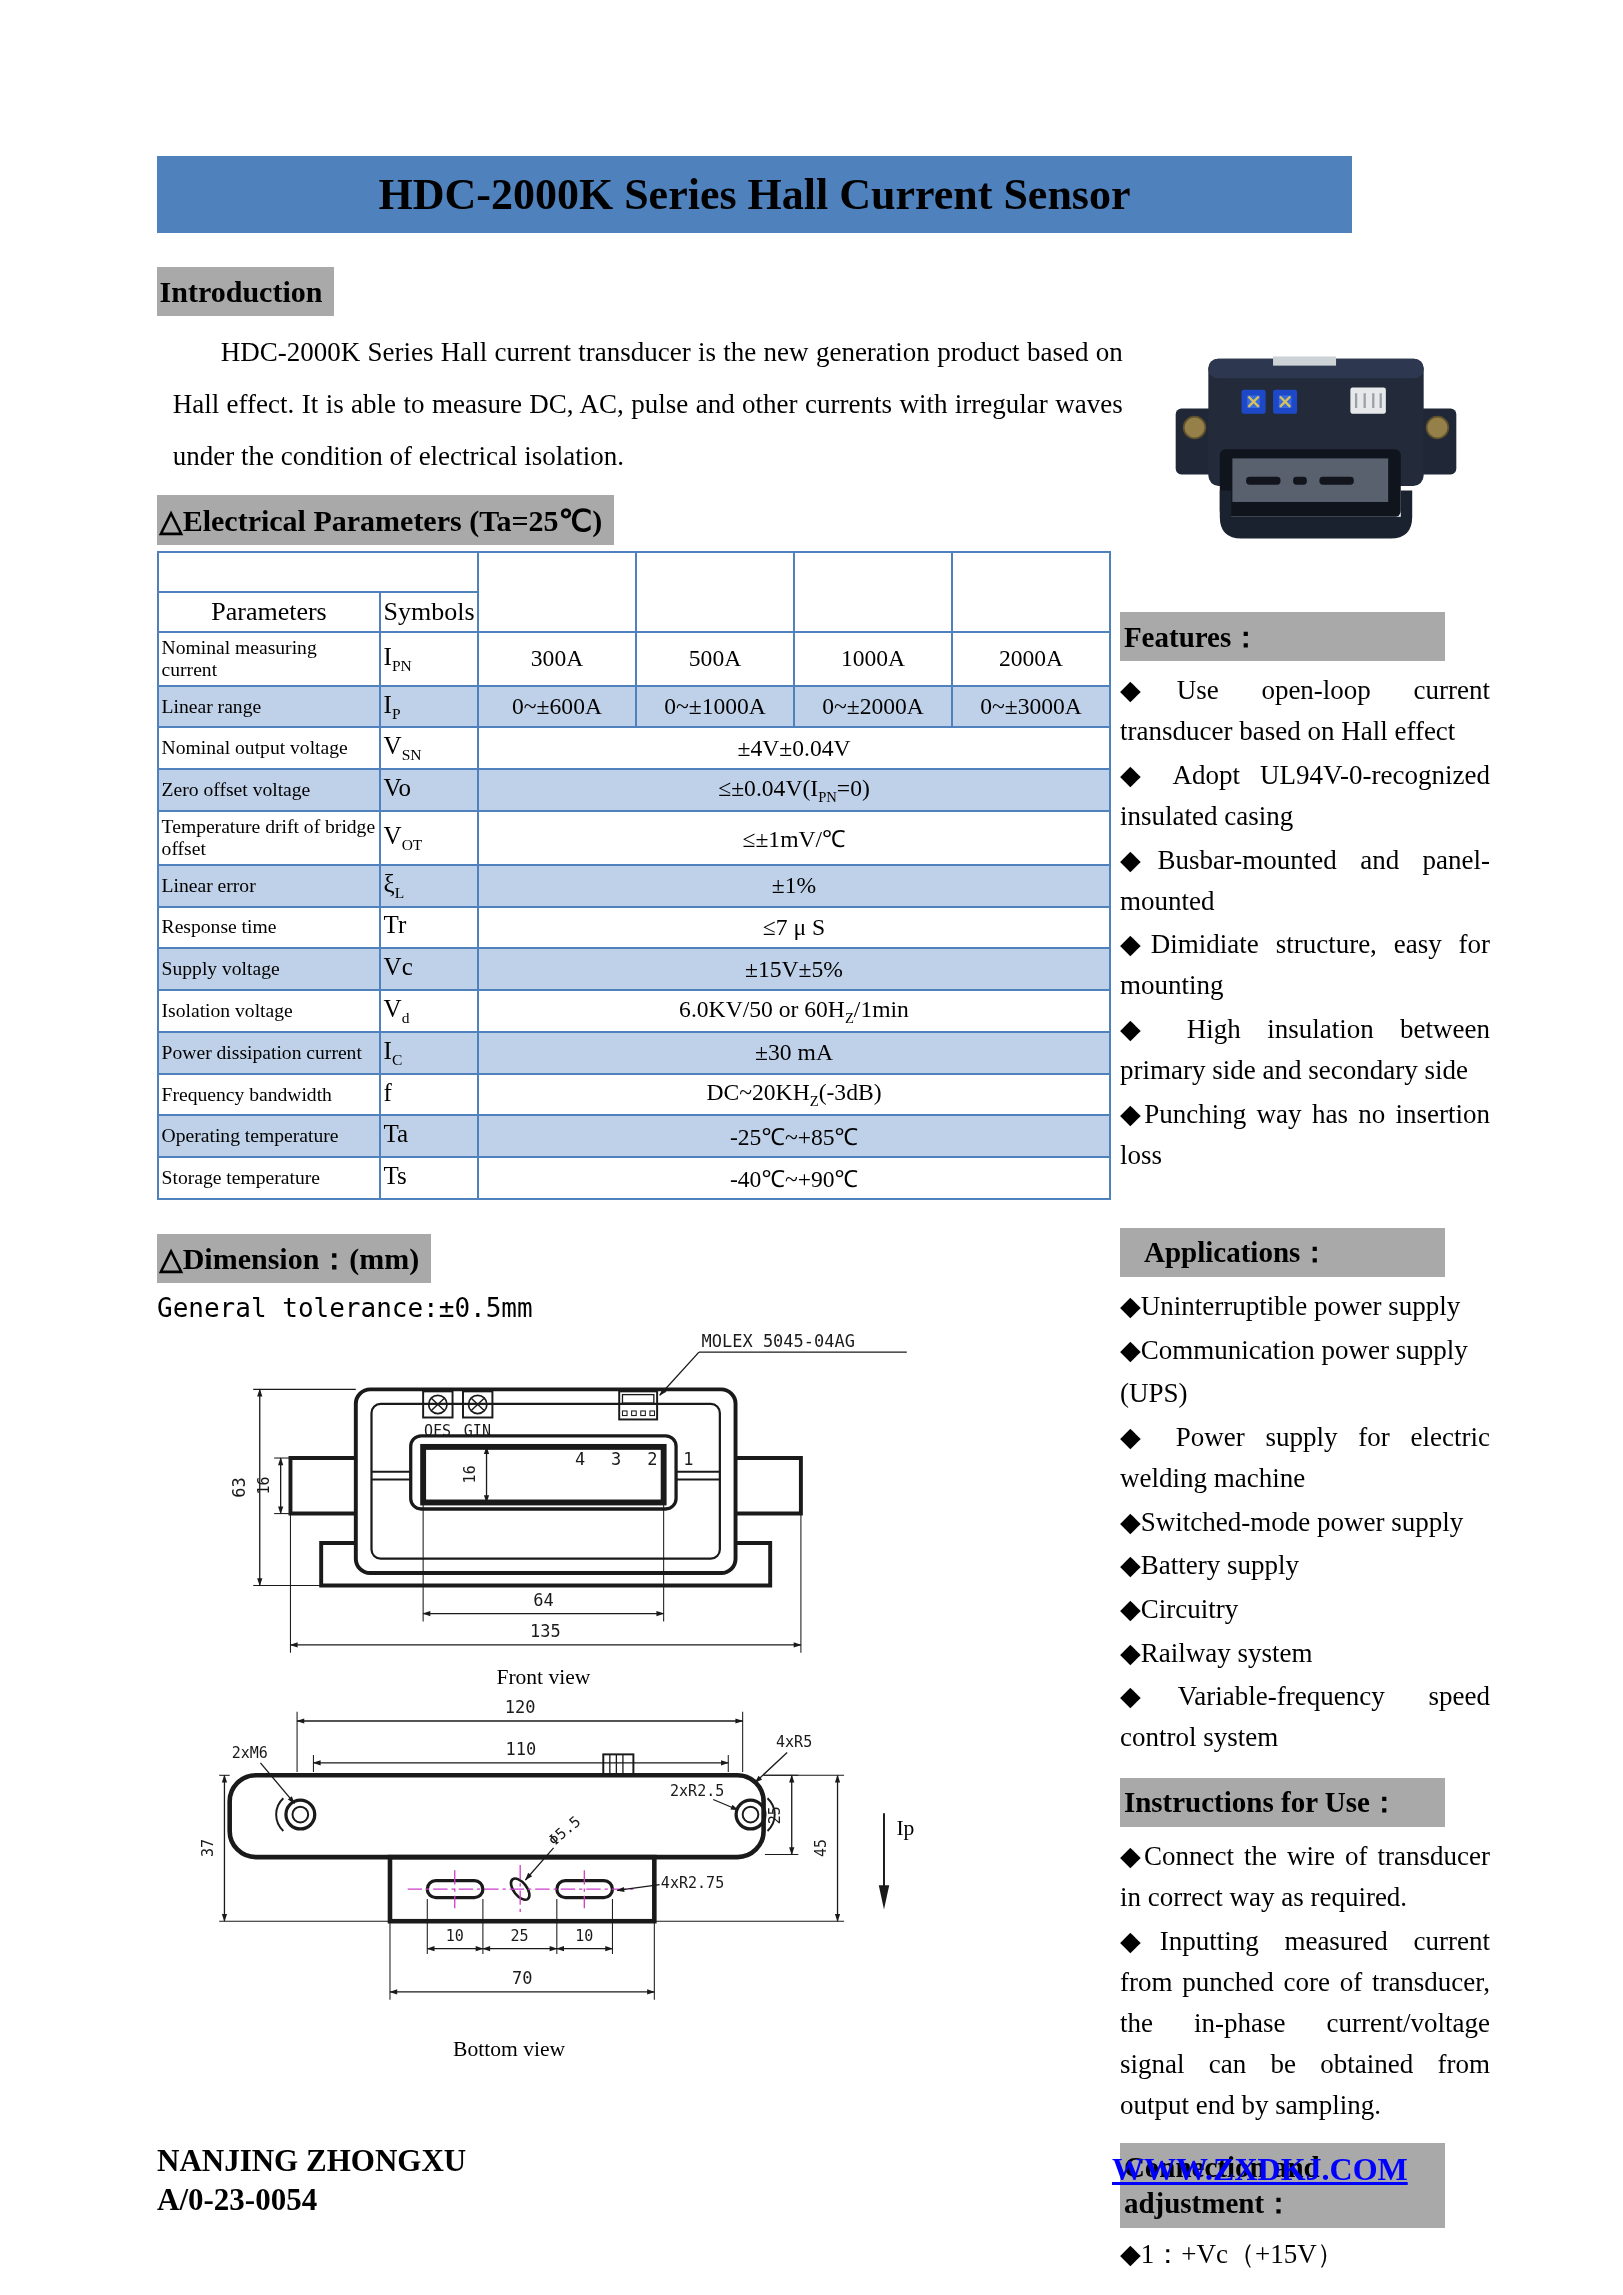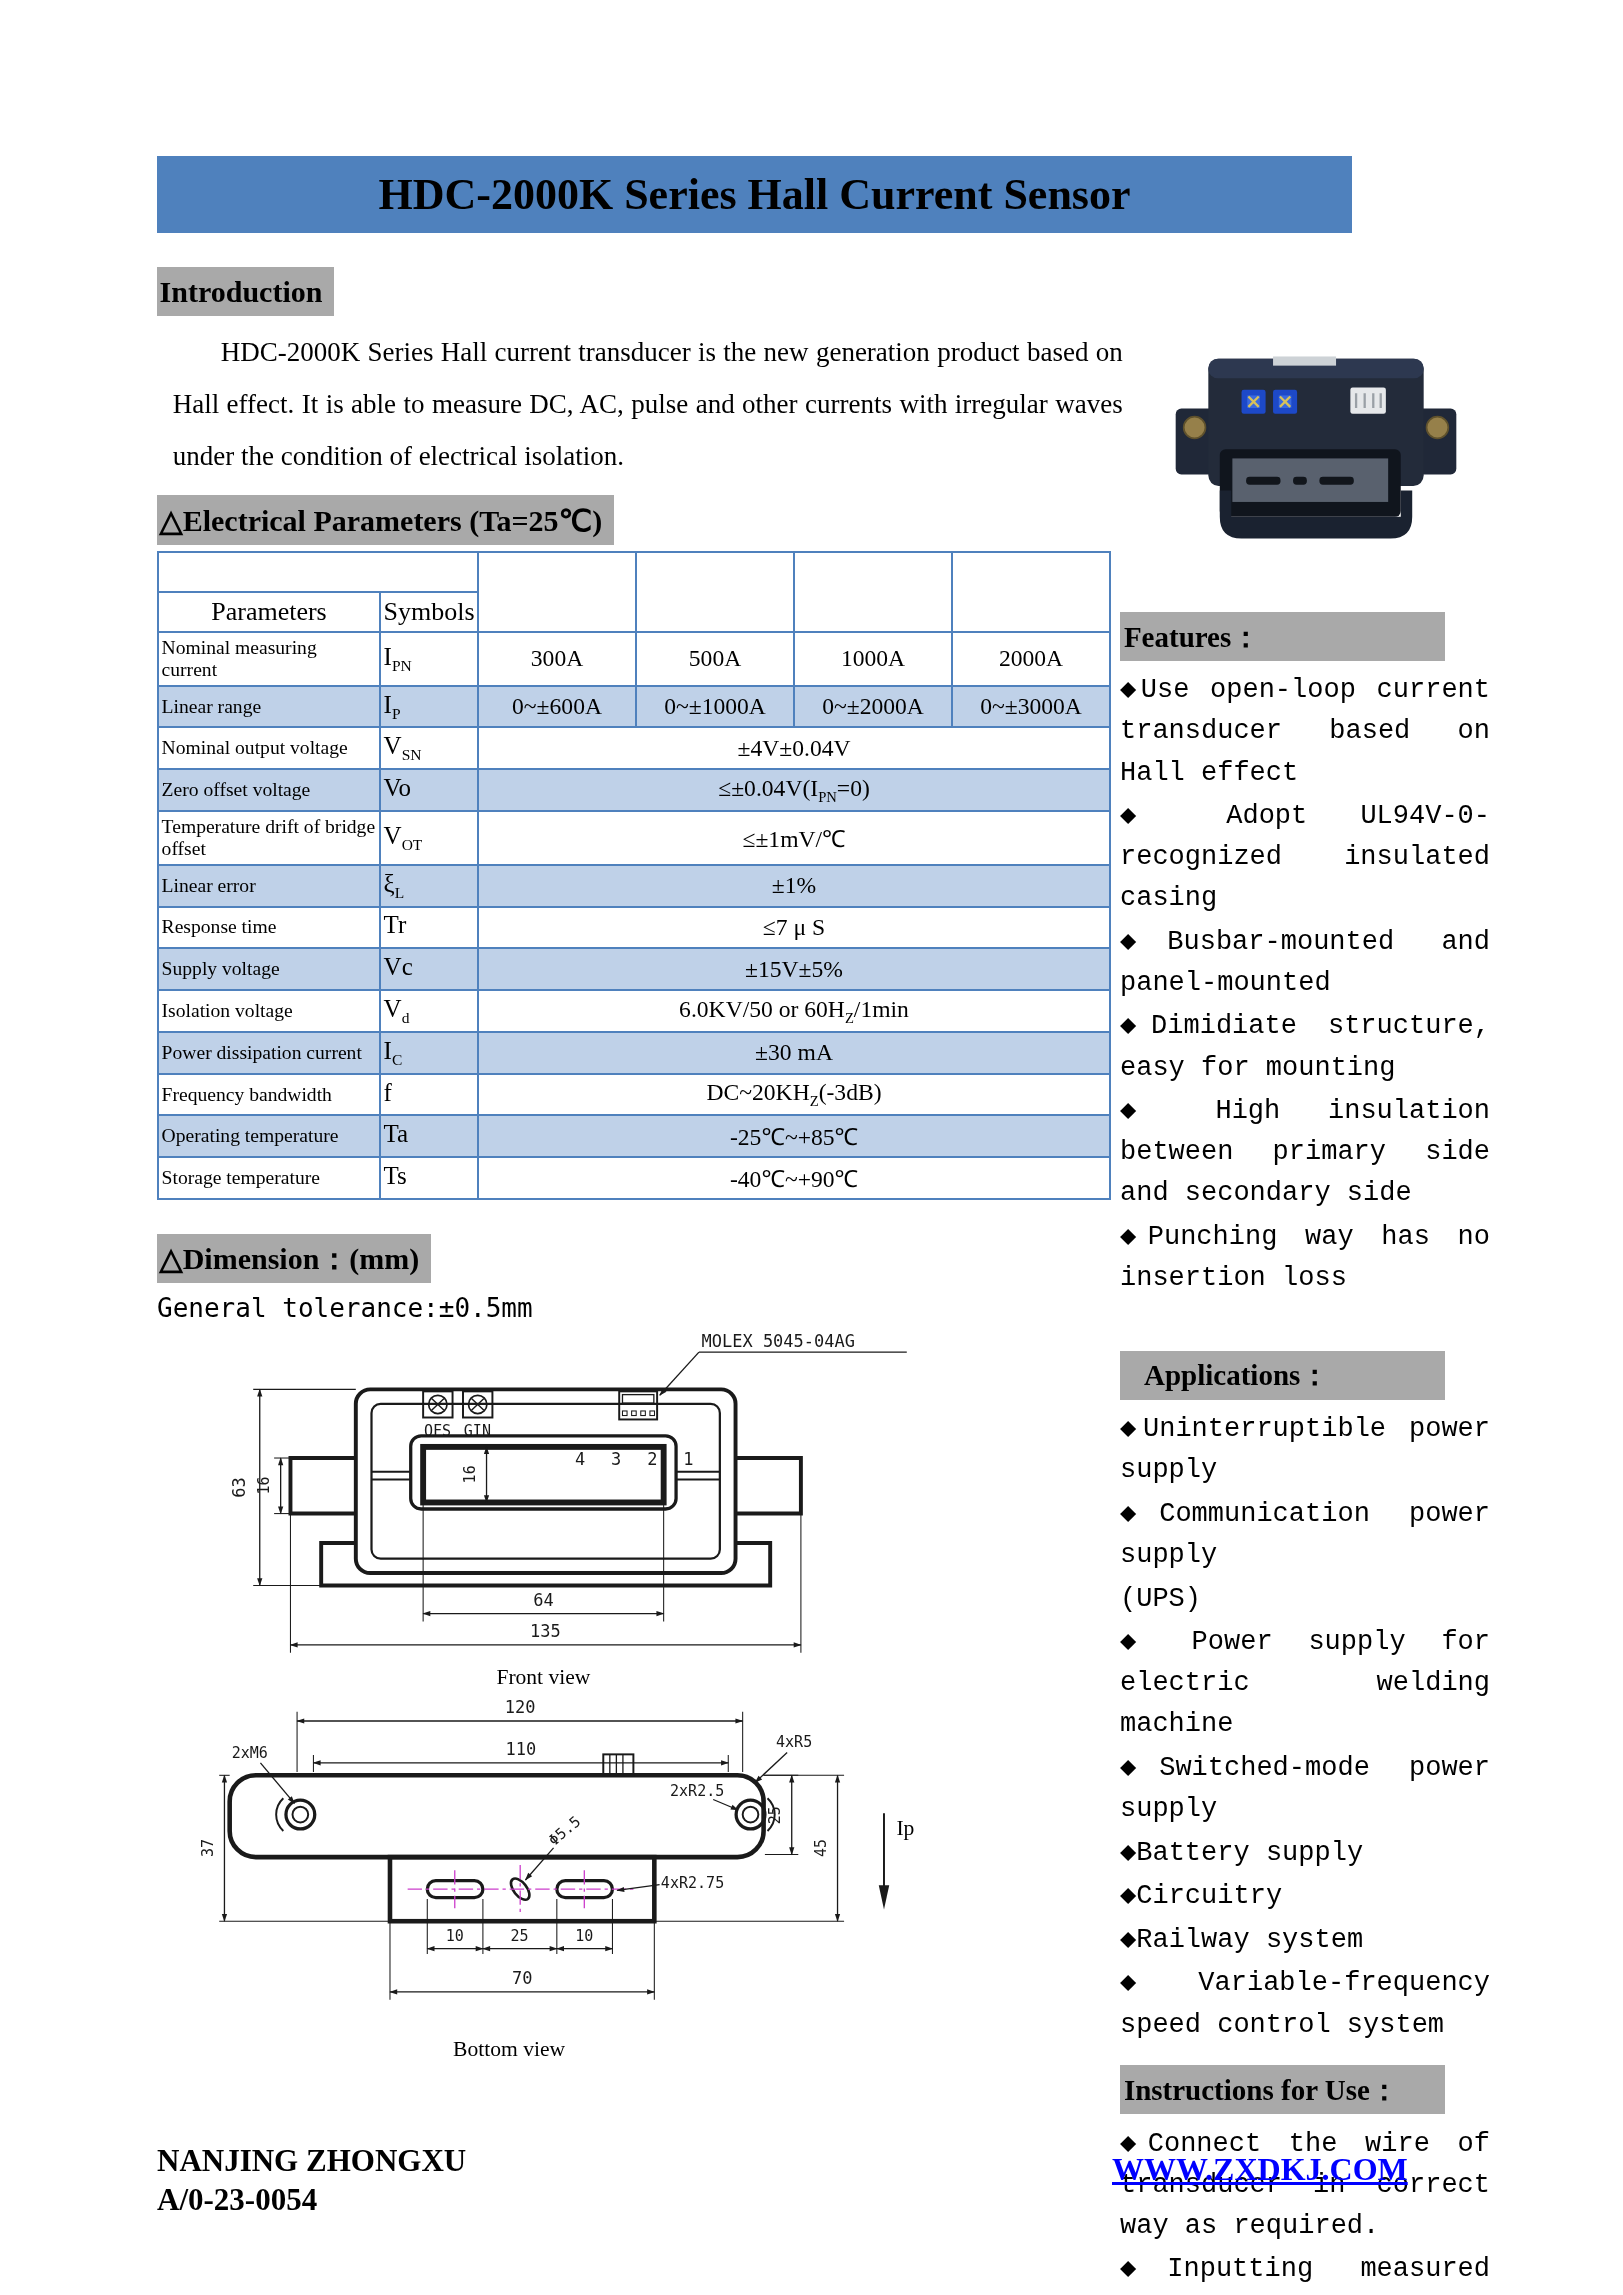--- a/index.html
+++ b/index.html
@@ -66,21 +66,21 @@
   
   .photo-svg { display:block; width:340px; height:252px; margin:62px 0 0 26px; }
   .section-heading {
     background:#a9a9a9; font-weight:bold; font-size:29px;
     width:325px; padding:6.5px 5.2px 6.5px 3.9px; line-height:1.25;
   }
   .features-heading { margin-top:23px; }
   .apps-heading { margin-top:52px;padding-left:24px; }
   .instr-heading { margin-top:19.6px; }
   .conn-heading { margin-top:16.4px; }
-  .bullet-list { margin-top:9.2px;font-family:Liberation Mono, monospace; }
+  .bullet-list { margin-top:9.2px; }
   .bullet-item { font-size:27px; line-height:1.52; text-align:justify; margin-bottom:2.6px; }
   .conn-item { font-size:27px; line-height:1.3; margin-bottom:18.3px; }
 
   
   .footer {
     position:absolute; left:157px; top:2141px;
     font-size:31px; font-weight:bold; line-height:1.26;
   }
   .site-link {
     position:absolute; left:1112px; top:2151px;

